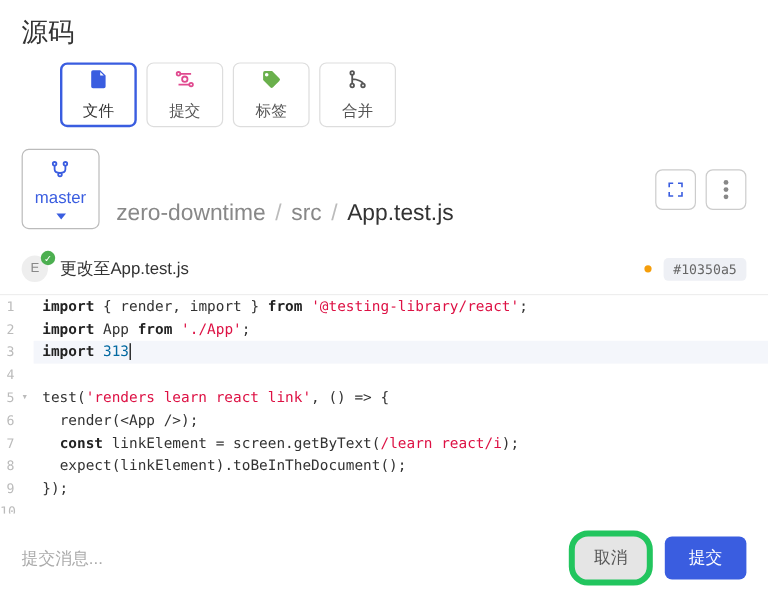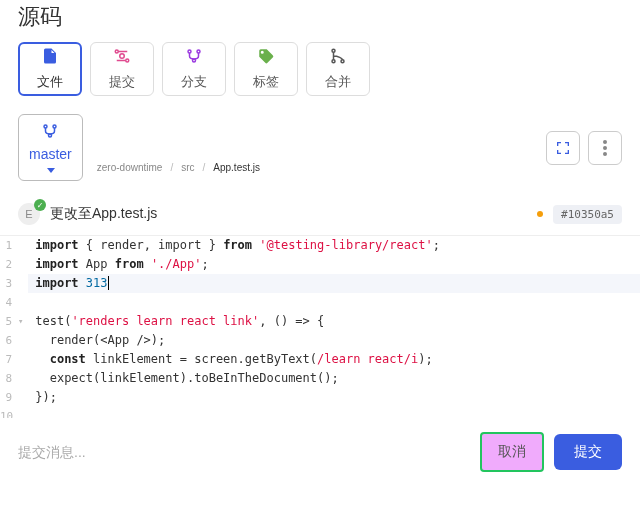--- a/index.html
+++ b/index.html
@@ -1,31 +1,31 @@
 <!DOCTYPE html>
 <html><head>
 <meta charset="utf-8">
 <style>
 * { box-sizing: border-box; margin: 0; padding: 0; }
 body { font-family: -apple-system, BlinkMacSystemFont, "Segoe UI", Helvetica, Arial, sans-serif; background: #fff; color: #333; width: 640px; height: 508px; overflow: hidden; position: relative; }
-.header { display: flex; align-items: flex-start; justify-content: space-between; padding: 2px 18px 10px 18px; }
+.header { display: flex; align-items: flex-start; justify-content: space-between; padding: 12px 18px 10px 18px; }
 .title { font-size: 22px; font-weight: 500; color: #333; }
 .header-right { display: flex; align-items: center; gap: 18px; }
 .more-vert { color: #3a5de0; display: flex; flex-direction: column; gap: 3px; cursor: pointer; padding: 4px; }
 .more-vert span { width: 5px; height: 5px; background: #3a5de0; border-radius: 50%; }
 .clone-btn { background: #3a5de0; color: #fff; border: none; border-radius: 6px; padding: 10px 16px; font-size: 14px; cursor: pointer; }
 .tabs { display: flex; gap: 8px; padding: 0 18px 18px 18px; }
 .tab { border: 1px solid #ddd; border-radius: 6px; width: 64px; height: 54px; display: flex; flex-direction: column; align-items: center; justify-content: center; gap: 4px; cursor: pointer; font-size: 13px; color: #555; }
-.tab.active { border: 2px solid #3a5de0; color: #333; }
+.tab.active { border: 2px solid #3a5de0; color: #333; margin-left: 32px; }
 .tab-icon { font-size: 16px; }
 .toolbar-row { display: flex; align-items: center; padding: 0 18px 12px 18px; gap: 8px; }
 .branch-btn { display: flex; align-items: center; gap: 6px; border: 1px solid #bbb; border-radius: 6px; padding: 7px 10px; cursor: pointer; color: #3a5de0; font-size: 14px; flex-direction: column; }
 .branch-btn svg { flex-shrink: 0; }
 .caret { width: 0; height: 0; border-left: 4px solid transparent; border-right: 4px solid transparent; border-top: 5px solid #3a5de0; margin-left: 2px; }
-.breadcrumb { display: flex; align-items: center; gap: 8px; font-size: 10px; color: #888; margin-left: 6px; flex: 1; margin-top: 40px; }
+.breadcrumb { display: flex; align-items: center; gap: 8px; font-size: 19px; color: #888; margin-left: 6px; flex: 1; margin-top: 40px; }
 .breadcrumb .sep { color: #bbb; }
 .breadcrumb .current { color: #333; font-weight: 500; }
 .sq-btn { width: 34px; height: 34px; border: 1px solid #ccc; border-radius: 6px; display: flex; align-items: center; justify-content: center; cursor: pointer; color: #3a5de0; }
 .more-vert2 { color: #888; display: flex; flex-direction: column; gap: 2px; }
 .more-vert2 span { width: 4px; height: 4px; background: #888; border-radius: 50%; }
 .commit-row { display: flex; align-items: center; padding: 10px 18px; gap: 10px; font-size: 14px; }
 .avatar-wrap { position: relative; }
 .avatar { width: 22px; height: 22px; border-radius: 50%; background: #eee; color: #888; font-size: 11px; display: flex; align-items: center; justify-content: center; }
 .status-dot { position: absolute; top: -4px; right: -6px; width: 12px; height: 12px; border-radius: 50%; background: #4caf50; color: #fff; font-size: 8px; display: flex; align-items: center; justify-content: center; }
 .commit-msg { flex: 1; color: #333; }
@@ -35,24 +35,24 @@
 .code-line { display: flex; }
 .gutter { width: 18px; text-align: right; padding-right: 6px; color: #bbb; font-size: 11px; user-select: none; line-height: 19px; }
 .gutter-fold { width: 10px; color: #bbb; font-size: 9px; line-height: 19px; }
 .linetxt { flex: 1; line-height: 19px; white-space: pre; }
 .code-line.hl .linetxt { background: #f4f6fb; }
 .cursor { border-right: 1px solid #000; }
 .kw { color: #222; font-weight: bold; }
 .str { color: #d14; }
 .num { color: #0369a1; }
 .rx { color: #d14; }
-.footer { position: absolute; bottom: 16px; left: 0; right: 0; display: flex; align-items: center; padding: 14px 18px 20px 18px; gap: 10px; background: #fff; }
+.footer { position: absolute; bottom: 0; left: 0; right: 0; display: flex; align-items: center; padding: 14px 18px 20px 18px; gap: 10px; background: #fff; }
 .commit-input { flex: 1; border: none; outline: none; font-size: 14px; color: #333; }
 .commit-input::placeholder { color: #aaa; }
-.cancel-btn { border: 2px solid #22c55e; background: #f0abfc; border-radius: 4px; padding: 9px 16px; font-size: 14px; color: #555; cursor: pointer; }
+.cancel-btn { border: 5px solid #22c55e; background: #e5e5e5; border-radius: 16px; padding: 9px 16px; font-size: 14px; color: #555; cursor: pointer; }
 .submit-btn { background: #3a5de0; color: #fff; border: none; border-radius: 6px; padding: 9px 20px; font-size: 14px; cursor: pointer; }
 
 .icon-file { color: #3a5de0; }
 .icon-commit { color: #e04a8f; }
 .icon-branch { color: #9b3ae0; }
 .icon-tag { color: #6ab04c; }
 .icon-merge { color: #555; }
 </style>
 </head>
 <body>
@@ -69,29 +69,20 @@
     <span>文件</span>
   </div>
   <div class="tab">
     <span class="tab-icon icon-commit"><svg width="18" height="18" viewBox="0 0 24 24" fill="none" stroke="currentColor" stroke-width="2">
           <circle cx="12" cy="12" r="3"></circle>
           <circle cx="5" cy="6" r="2"></circle>
           <circle cx="19" cy="18" r="2"></circle>
           <path d="M7 6h12M5 18h12"></path>
         </svg></span>
     <span>提交</span>
-  </div>
-  <div class="tab">
-    <span class="tab-icon icon-branch"><svg width="18" height="18" viewBox="0 0 24 24" fill="none" stroke="currentColor" stroke-width="2">
-          <circle cx="6" cy="6" r="2"></circle>
-          <circle cx="18" cy="6" r="2"></circle>
-          <circle cx="12" cy="18" r="2"></circle>
-          <path d="M6 8v4c0 2 2 4 6 4s6-2 6-4V8"></path>
-        </svg></span>
-    <span>分支</span>
   </div>
   <div class="tab">
     <span class="tab-icon icon-tag"><svg width="18" height="18" viewBox="0 0 24 24" fill="currentColor">
           <path d="M21 11l-8-8H5a2 2 0 00-2 2v8l8 8a2 2 0 003 0l7-7a2 2 0 000-3zM7 9a2 2 0 110-4 2 2 0 010 4z"></path>
         </svg></span>
     <span>标签</span>
   </div>
   <div class="tab">
     <span class="tab-icon icon-merge"><svg width="18" height="18" viewBox="0 0 24 24" fill="none" stroke="currentColor" stroke-width="2">
           <circle cx="6" cy="5" r="2"></circle>

